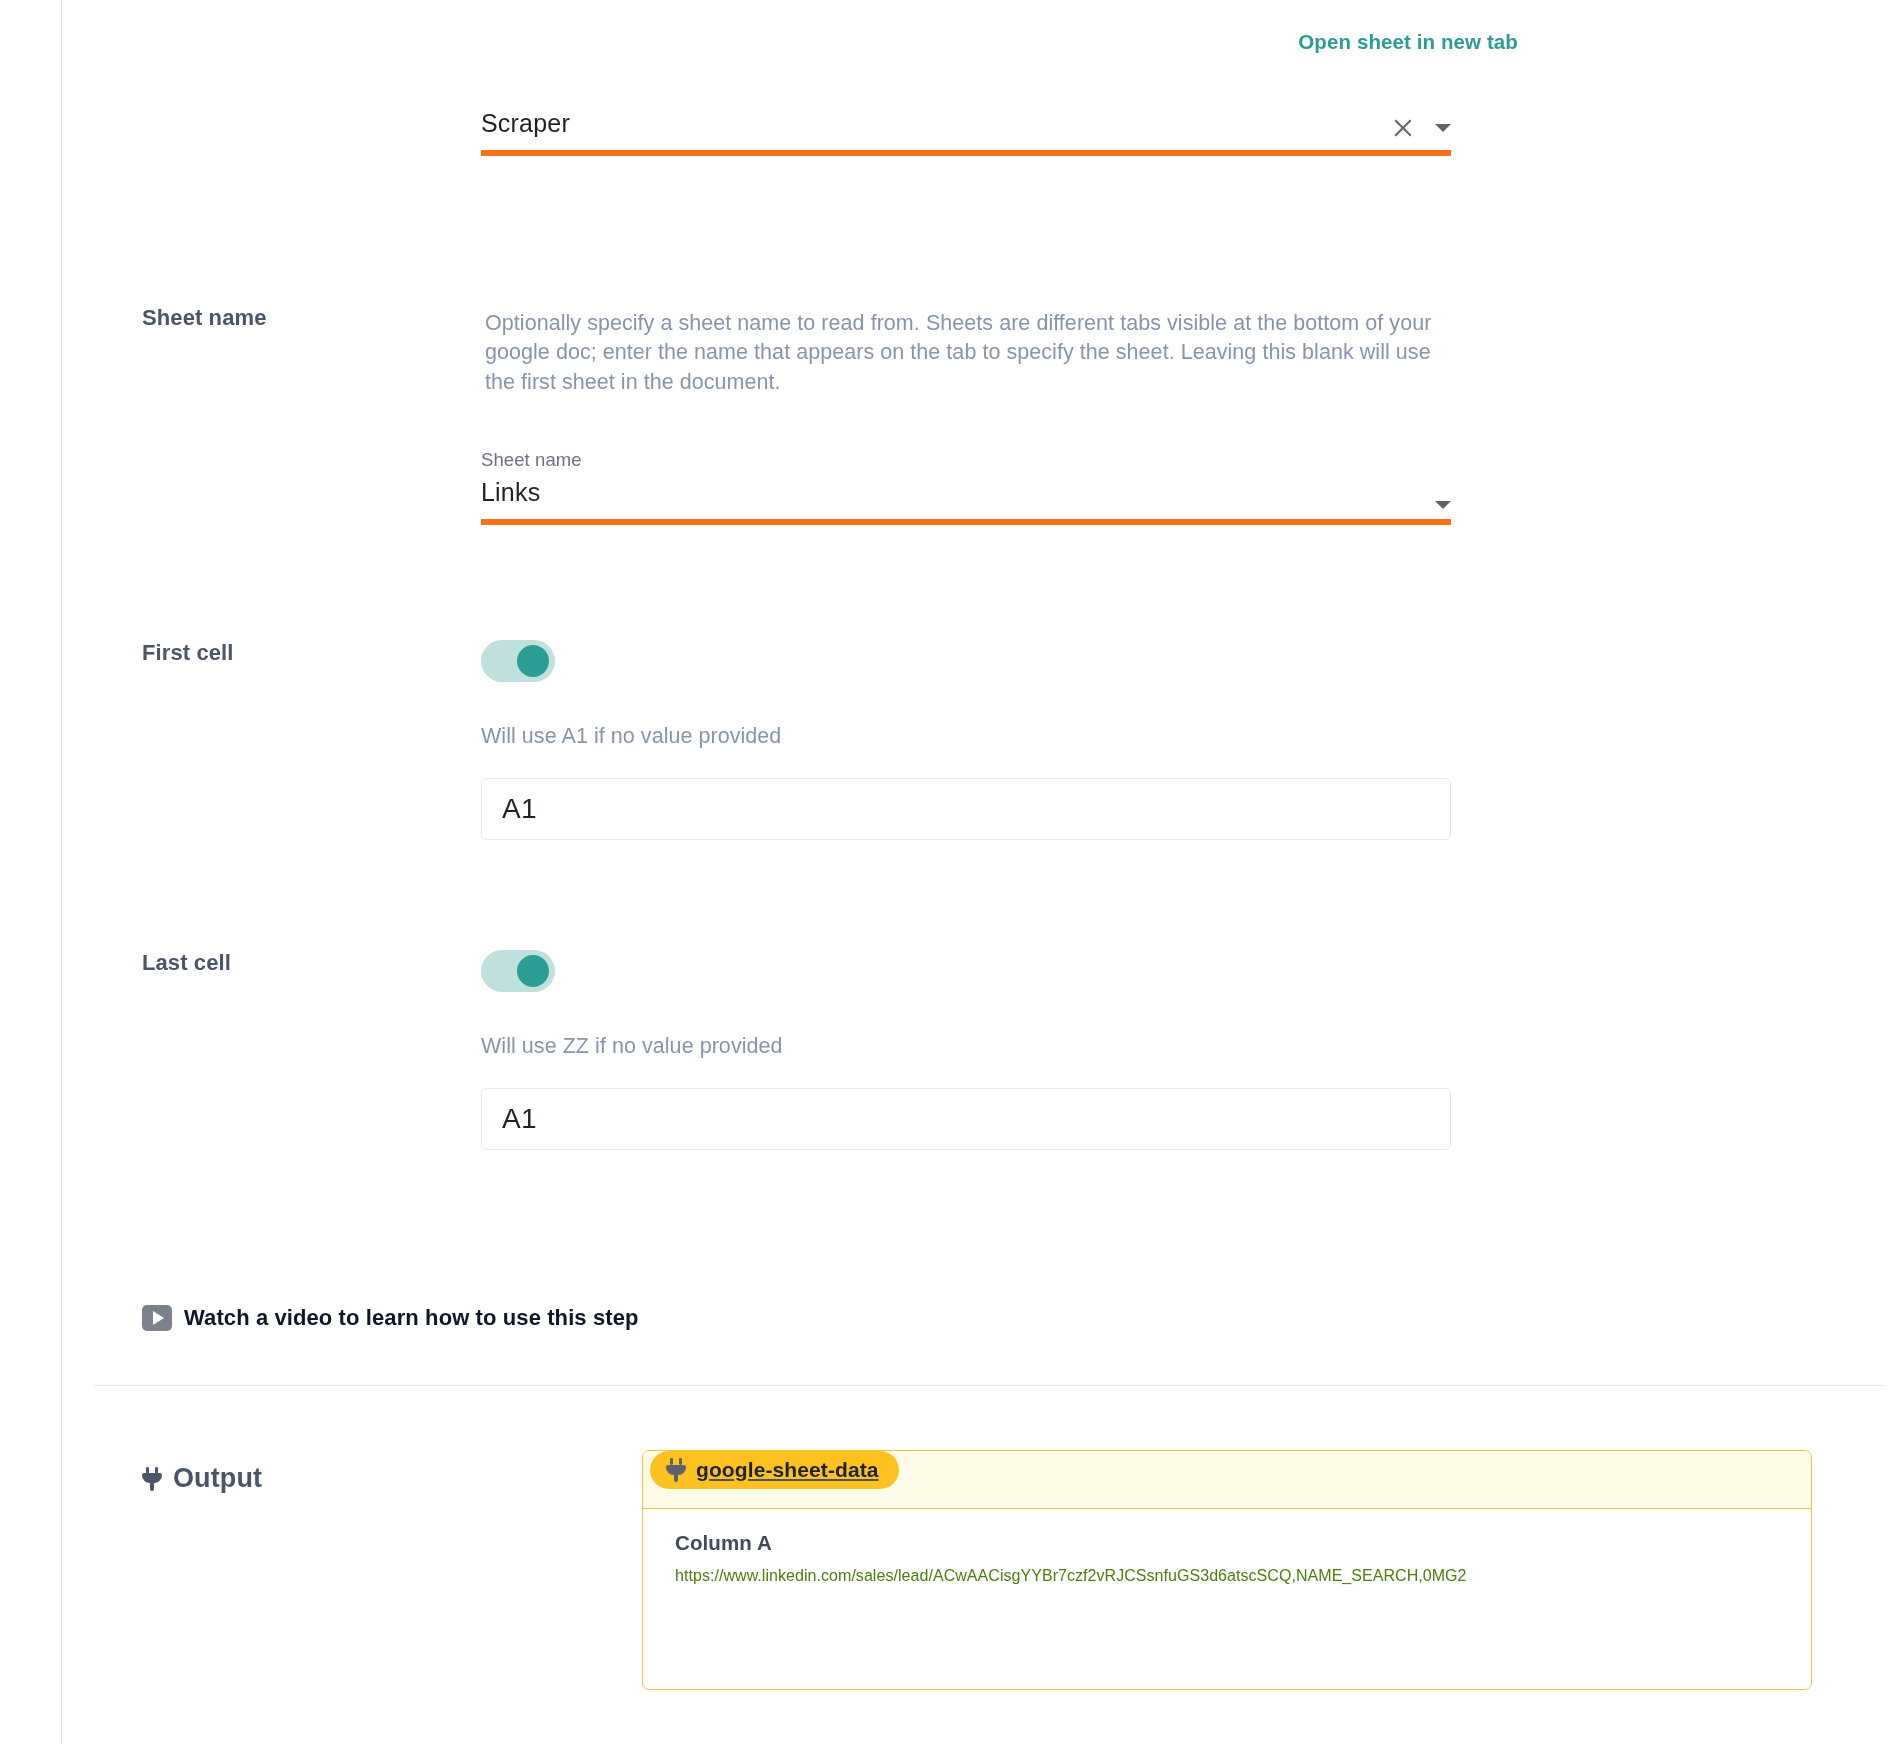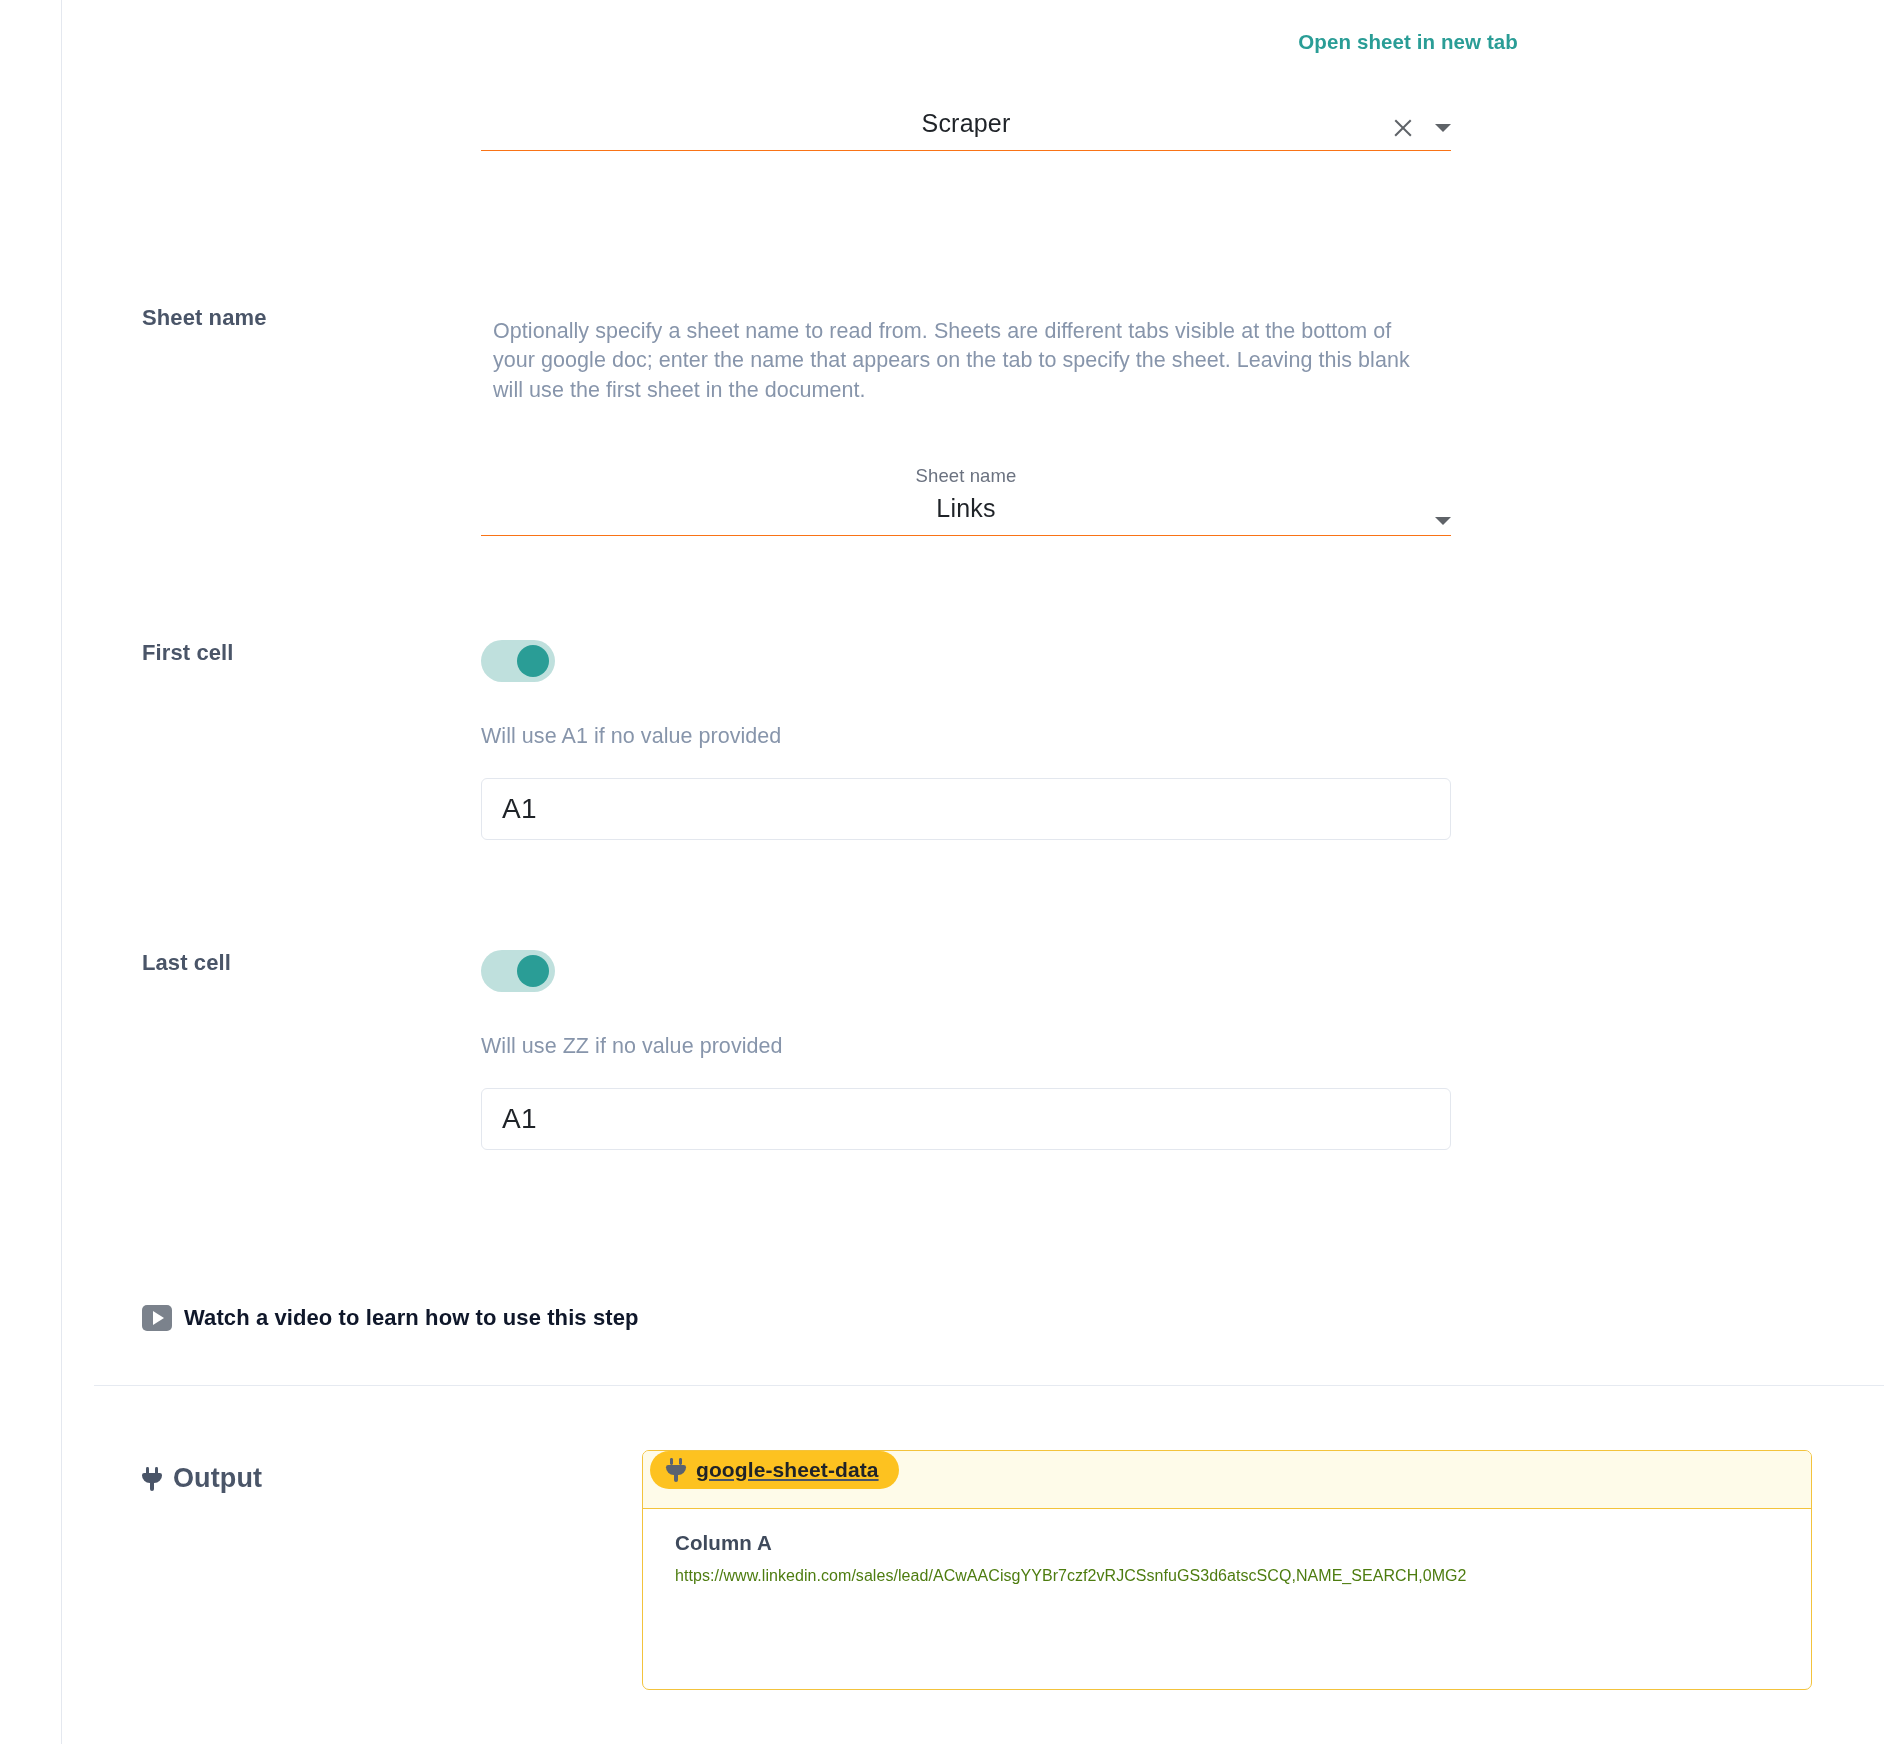--- a/index.html
+++ b/index.html
@@ -57,24 +57,23 @@
     font-weight: bold;
     color: #4a5568;
     letter-spacing: .1px;
   }
   .row-body { position: absolute; left: 419px; width: 970px; }
 
   
   .uline-select {
     position: relative;
     width: 970px;
-    border-bottom: 1px solid #f97316;
+    border-bottom: 6px solid #f97316;
     padding: 0 0 12px 0;
     cursor: pointer;
-    text-align: center;
   }
   .uline-select .floating-label {
     display: block;
     font-size: 18.5px;
     color: #6b7280;
     margin-bottom: 8px;
     letter-spacing: .1px;
   }
   .uline-select .value {
     display: block;
@@ -112,21 +111,21 @@
     border-top: 8px solid #5f6368;
     cursor: pointer;
   }
 
   
   .desc {
     font-size: 21.5px;
     line-height: 1.37;
     color: #8795ab;
     letter-spacing: .05px;
-    margin: 12px;
+    margin: 4px;
   }
   .hint {
     font-size: 21.5px;
     color: #8795ab;
     letter-spacing: .05px;
   }
 
   
   .toggle {
     width: 74px; height: 42px;

